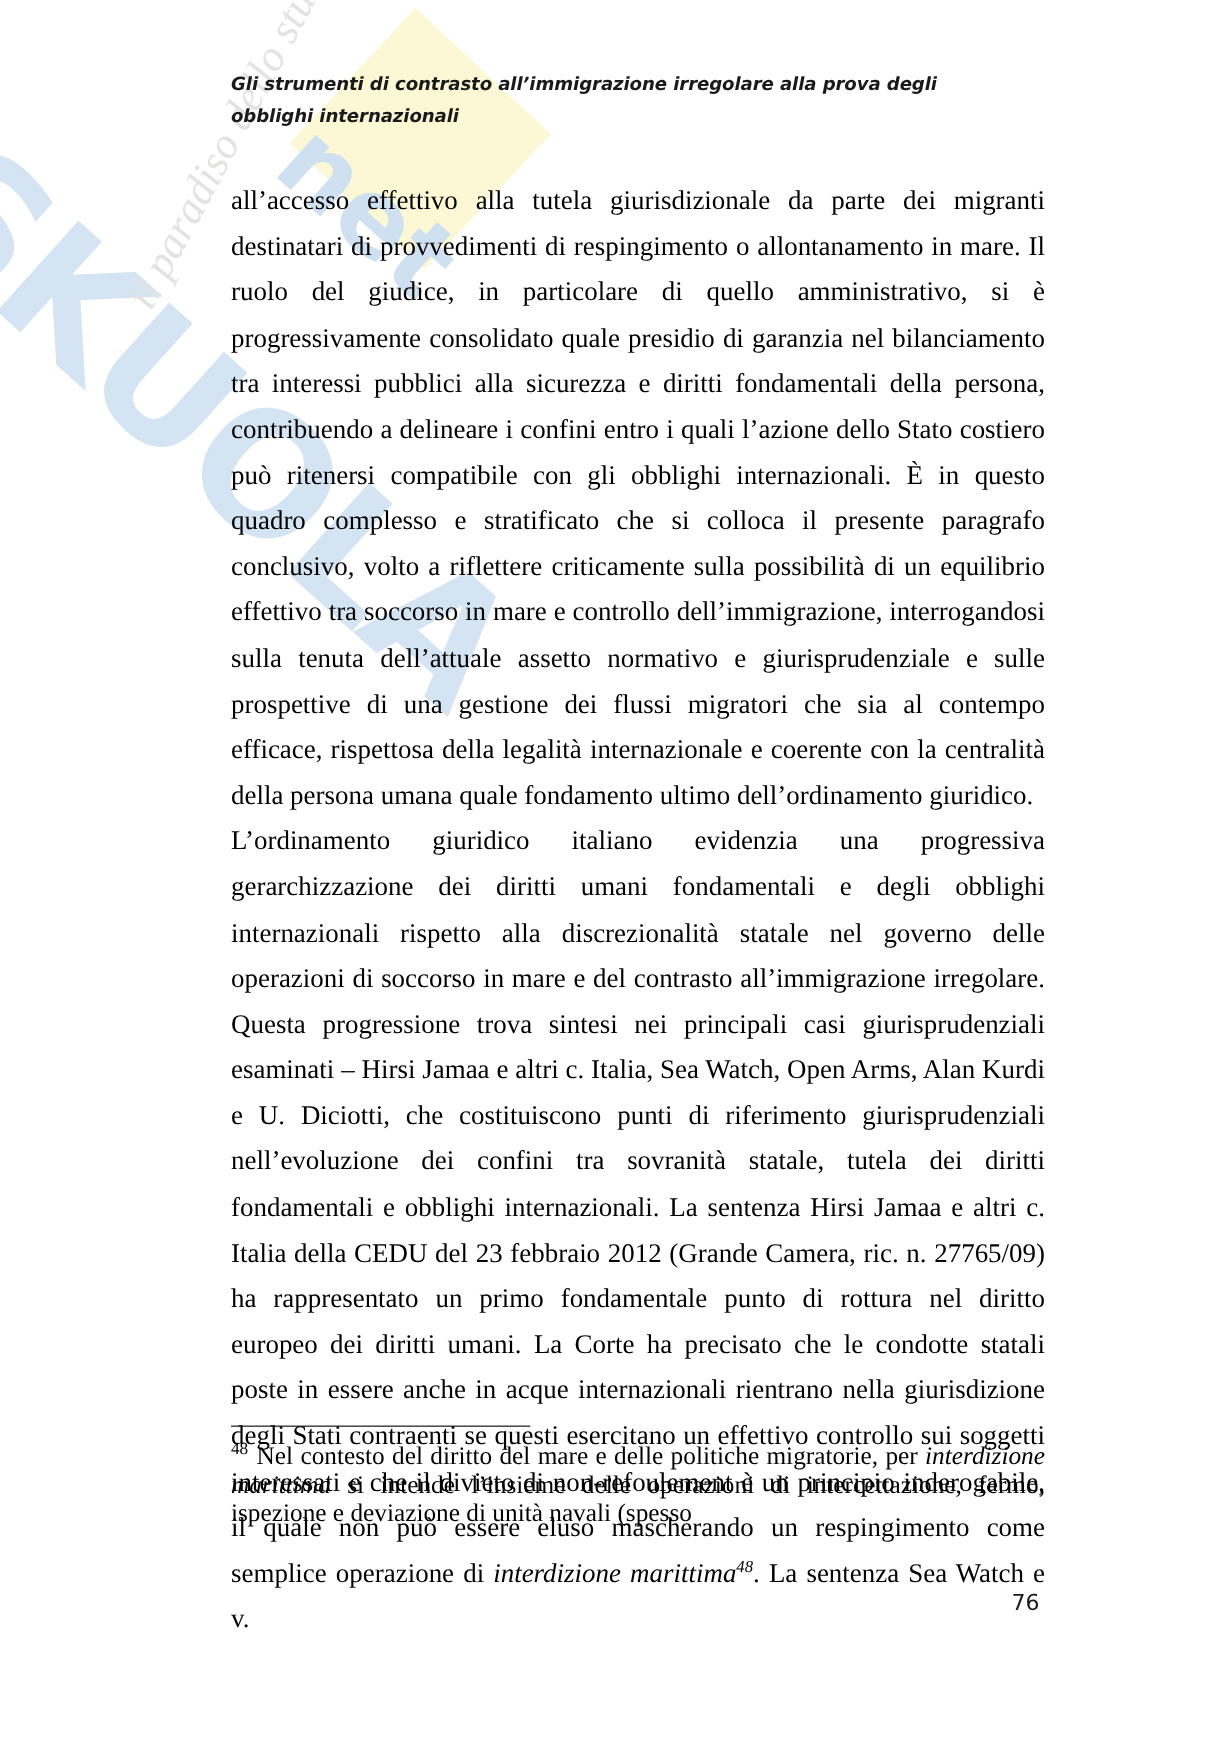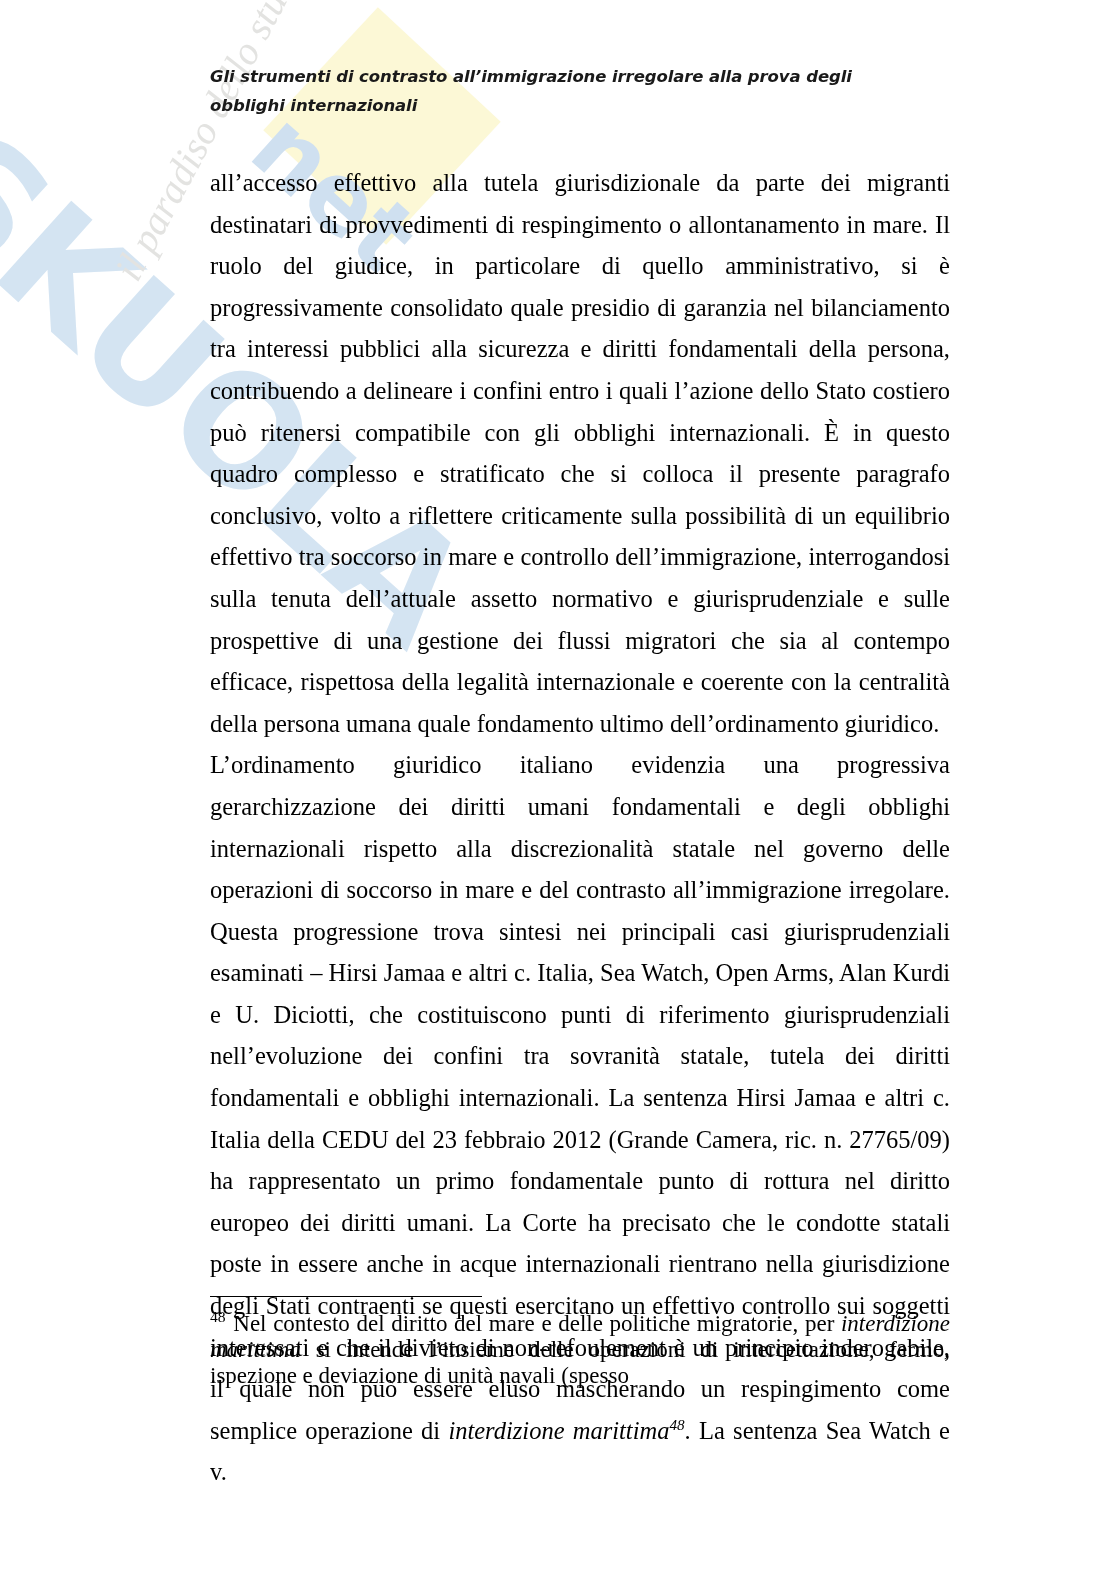--- a/index.html
+++ b/index.html
@@ -193,15 +193,16 @@
 
       <p class="para"><span>L’ordinamento giuridico italiano evidenzia una progressiva gerarchizzazione dei diritti umani fondamentali e degli obblighi internazionali rispetto alla discrezionalità statale nel governo delle operazioni di soccorso in mare e del contrasto all’immigrazione irregolare. Questa progressione trova sintesi nei principali casi giurisprudenziali esaminati – Hirsi Jamaa e altri c. Italia, Sea Watch, Open Arms, Alan Kurdi e U. Diciotti, che costituiscono punti di riferimento giurisprudenziali nell’evoluzione dei confini tra sovranità statale, tutela dei diritti fondamentali e obblighi internazionali. La sentenza Hirsi Jamaa e altri c. Italia della CEDU del 23 febbraio 2012 (Grande Camera, ric. n. 27765/09) ha rappresentato un primo fondamentale punto di rottura nel diritto europeo dei diritti umani. La Corte ha precisato che le condotte statali poste in essere anche in acque internazionali rientrano nella giurisdizione degli Stati contraenti se questi esercitano un effettivo controllo sui soggetti interessati e che il divieto di non-refoulement è un principio inderogabile, il quale non può essere eluso mascherando un respingimento come semplice operazione di </span><span class="ital">interdizione marittima</span><sup class="fn-ref">48</sup><span>. La sentenza Sea Watch e v.</span></p>
 
     </div>
 
     <div class="footnote-area">
       <div class="fn-rule"></div>
       <p class="footnote"><sup class="fn-num">48</sup><span> Nel contesto del diritto del mare e delle politiche migratorie, per </span><span class="ital">interdizione marittima</span><span> si intende l’insieme delle operazioni di intercettazione, fermo, ispezione e deviazione di unità navali (spesso</span></p>
     </div>
 
+    <div class="page-number">76</div>
 
   </div>
 </div>
 
 </body></html>

